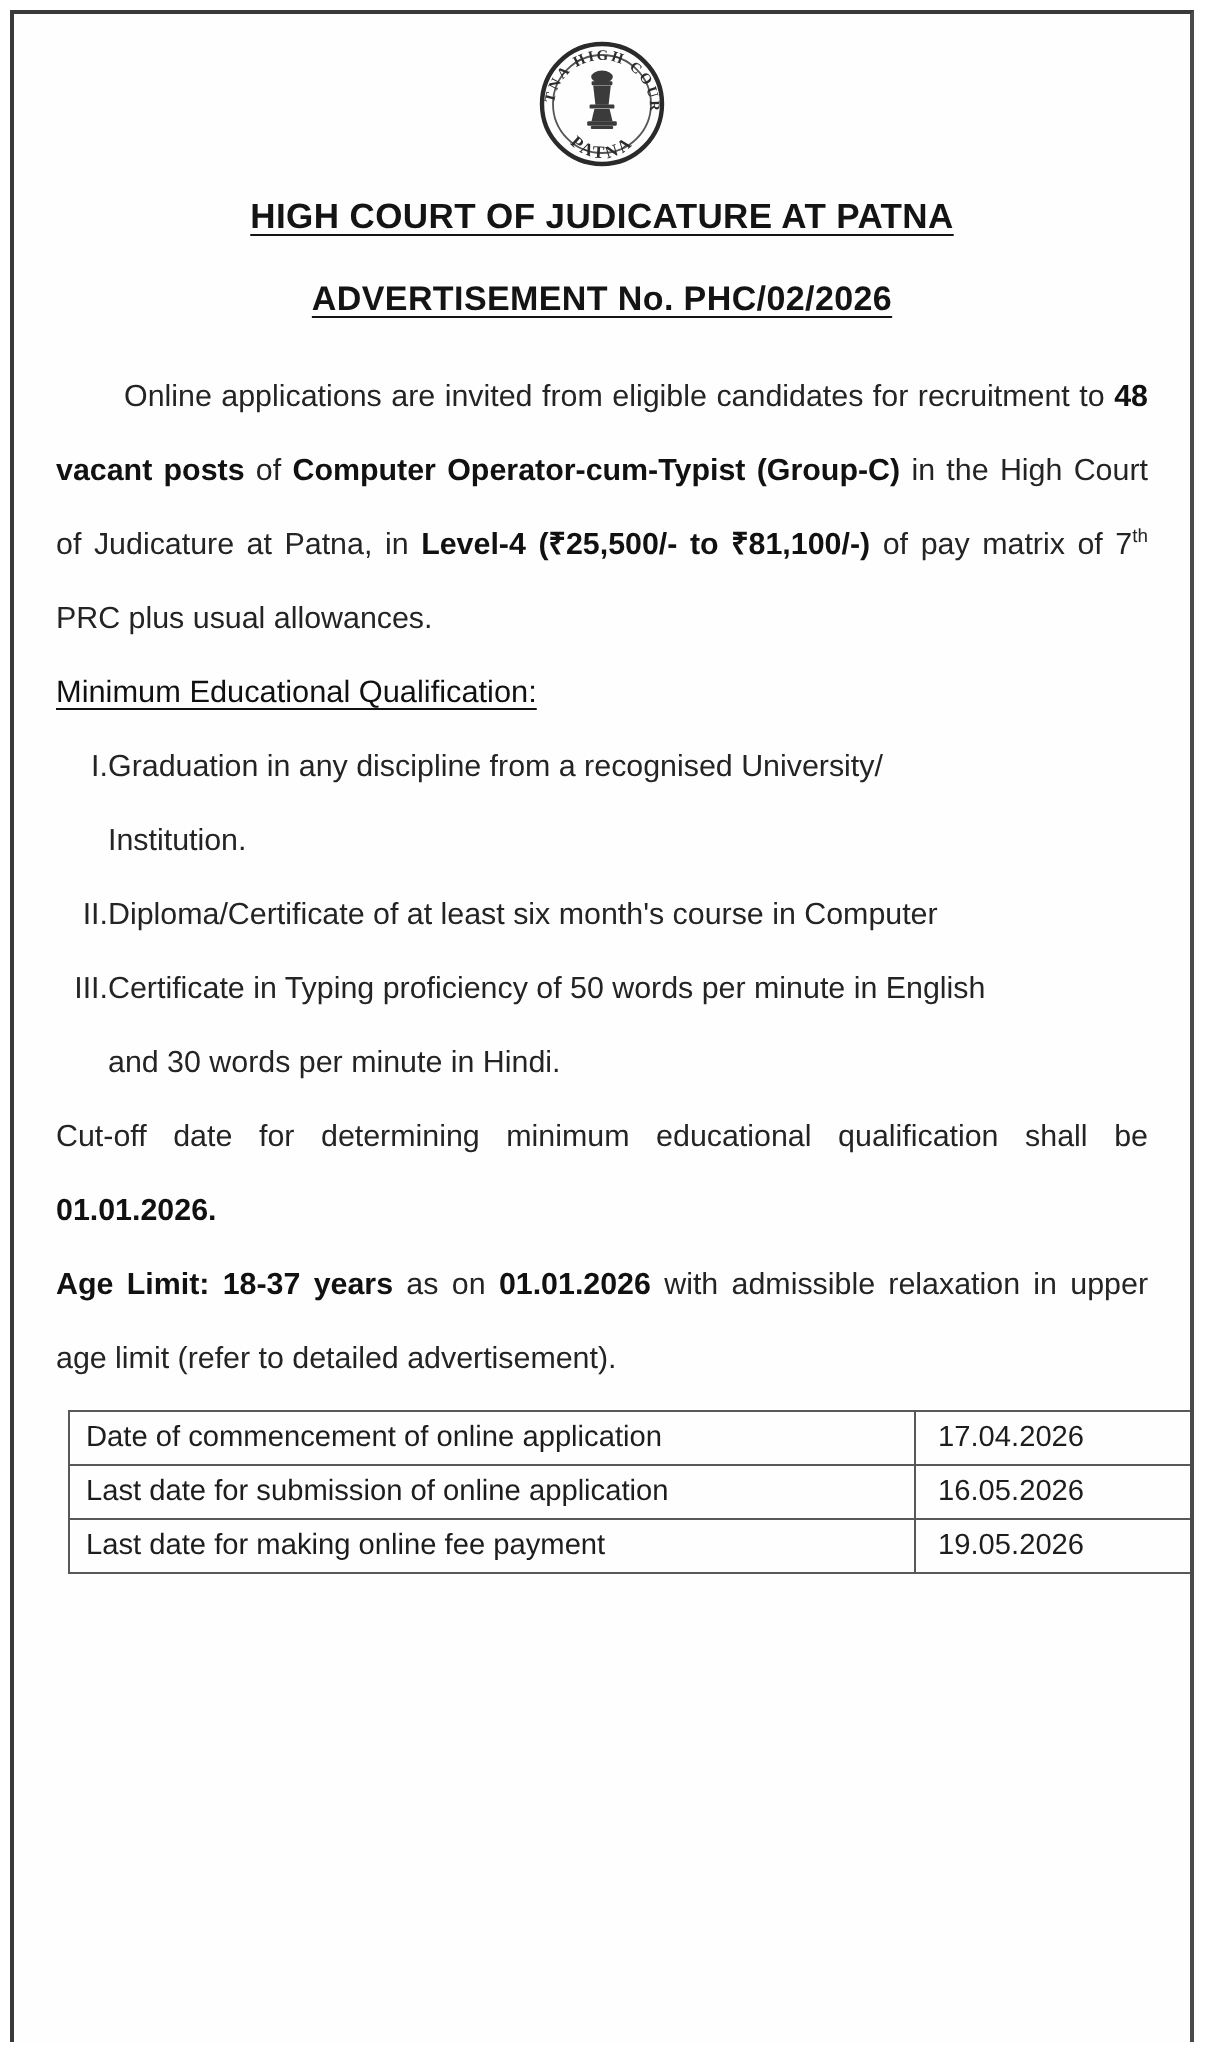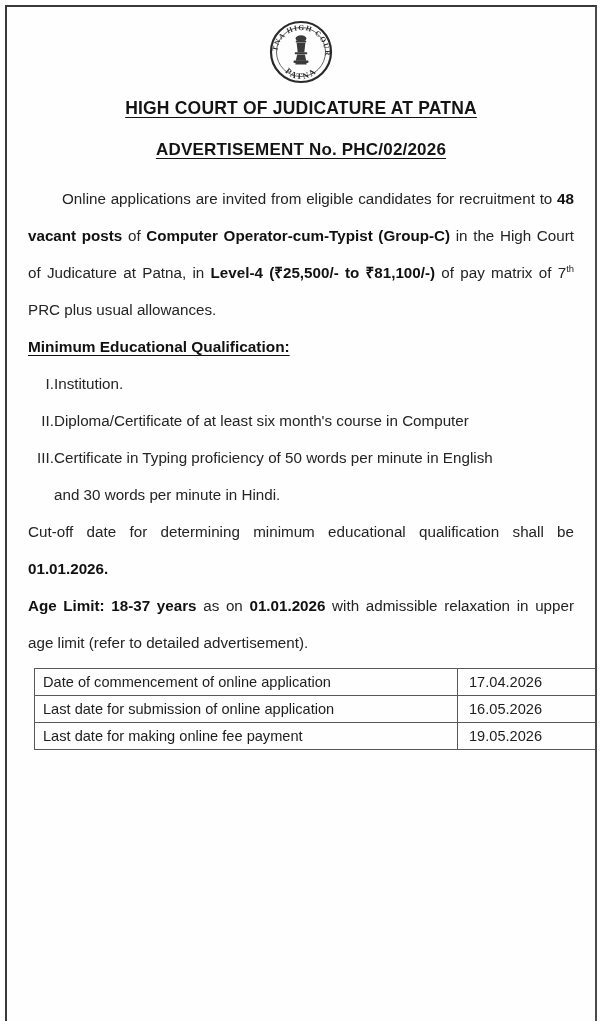--- a/index.html
+++ b/index.html
@@ -68,21 +68,21 @@
     text-justify: inter-word;
     color: #242424;
     margin: 0;
   }
   .para.first { margin-top: 20px; text-indent: 34px; }
   .para.gap { margin-top: 0px; }
   b, .b { font-weight: bold; color: #111; }
   sup { font-size: 0.62em; vertical-align: super; line-height: 0; }
   .section-head {
     font-size: 15.4px;
-    font-weight: bold;
+    font-weight: normal;
     line-height: 37px;
     margin: 0;
     color: #111;
     text-decoration: underline;
     text-underline-offset: 3px;
     display: inline-block;
   }
   .section-head-row { line-height: 37px; }
   
   .roman-list {
@@ -179,20 +179,21 @@
 
     <p class="para first"><span>Online applications are invited from eligible candidates for recruitment to </span><b>48 vacant posts</b><span> of </span><b>Computer Operator-cum-Typist</b><span> </span><b>(Group-C)</b><span> in the High Court of Judicature at Patna, in </span><b>Level-4</b><span> </span><b>(₹25,500/- to ₹81,100/-)</b><span> of pay matrix of 7</span><sup>th</sup><span> PRC plus usual allowances.</span></p>
 
     <div class="section-head-row">
       <span class="section-head">Minimum Educational Qualification:</span>
     </div>
 
     <ul class="roman-list">
       <li class="roman-item">
         <span class="roman-num">I.</span>
+        <span>Graduation in any discipline from a recognised University/</span>
         <span class="tail">Institution.</span>
       </li>
       <li class="roman-item">
         <span class="roman-num">II.</span>
         <span>Diploma/Certificate of at least six month's course in Computer</span>
       </li>
       <li class="roman-item">
         <span class="roman-num">III.</span>
         <span>Certificate in Typing proficiency of 50 words per minute in English</span>
         <span class="tail">and 30 words per minute in Hindi.</span>

